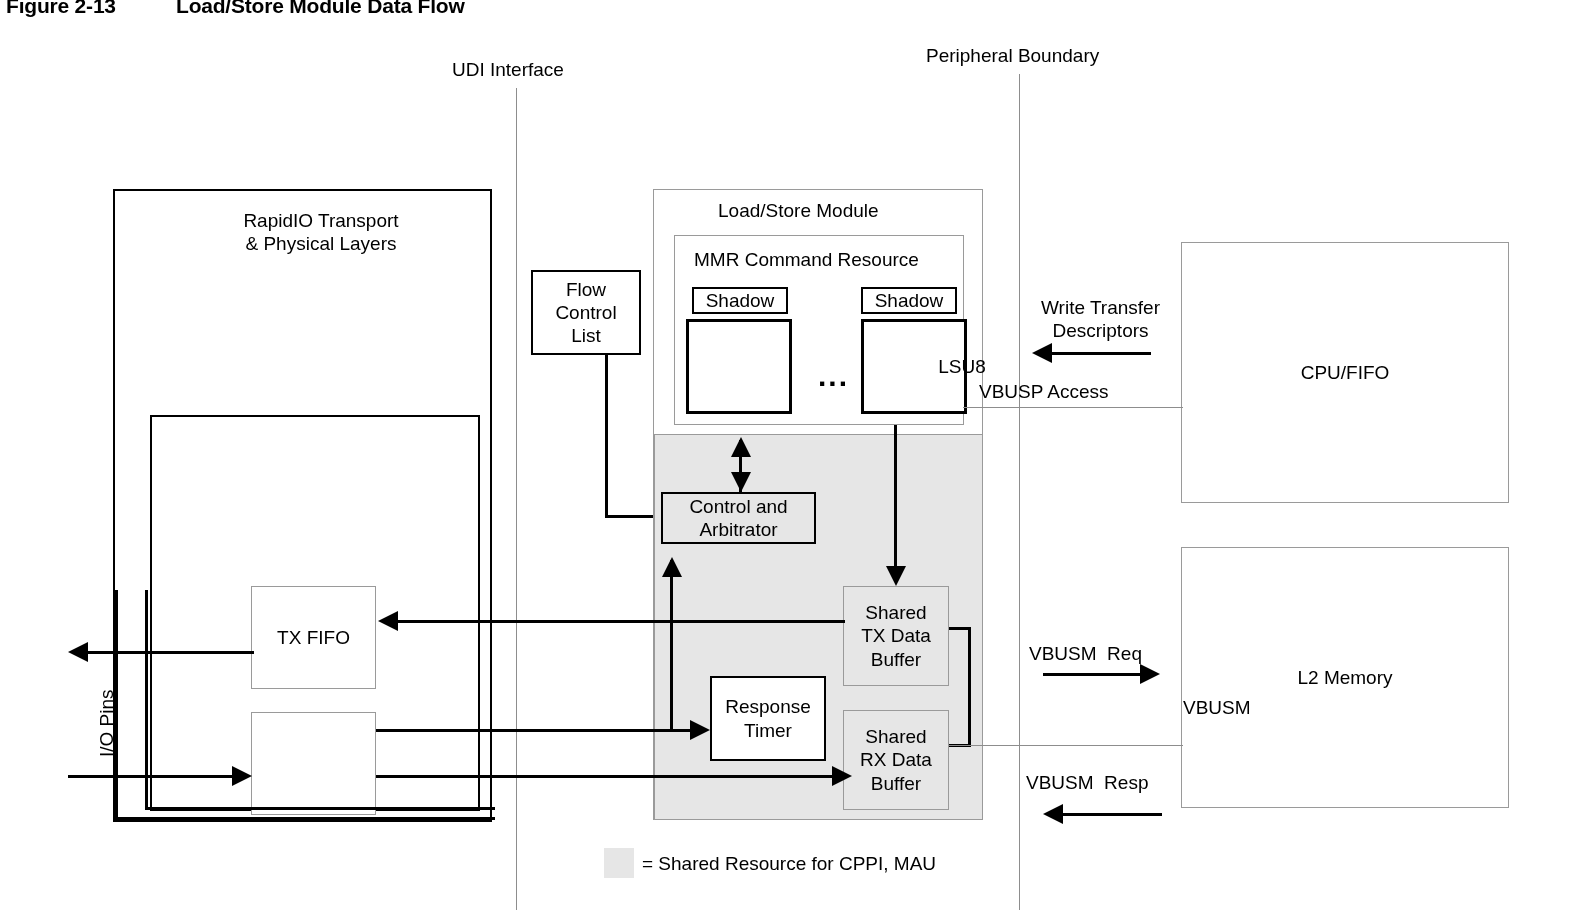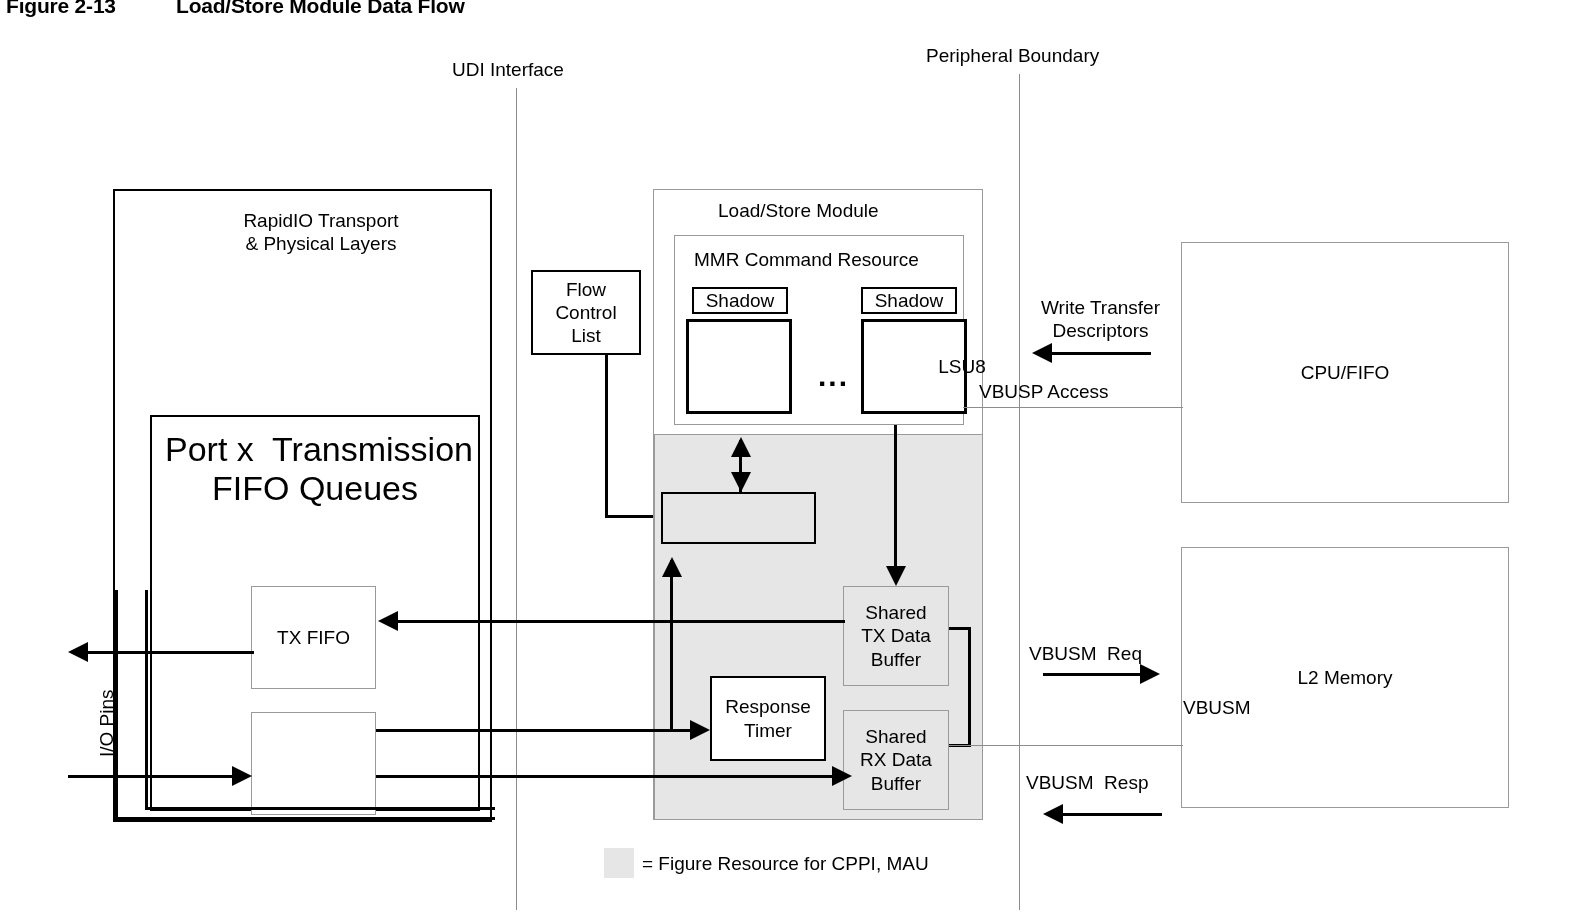--- a/index.html
+++ b/index.html
@@ -97,22 +97,20 @@
   <div class="vline-thin" style="left:516px;top:88px;height:822px;"></div>
 
   <div class="lbl" style="left:926px;top:44px;">Peripheral Boundary</div>
   <div class="vline-thin" style="left:1019px;top:74px;height:836px;"></div>
 
   <div class="box box-med" style="left:113px;top:189px;width:379px;height:633px;"></div>
   <div class="lbl" style="left:231px;top:209px;width:180px;">RapidIO Transport
 &amp; Physical Layers</div>
 
   <div class="box box-med" style="left:150px;top:415px;width:330px;height:396px;"></div>
-  <div class="lbl xl" style="left:165px;top:430px;width:300px;line-height:1.16;">Port x  Transmission
-FIFO Queues</div>
 
   <div class="box box-thin whitebox" style="left:251px;top:586px;width:125px;height:103px;"></div>
   <div class="centerbox" style="left:251px;top:586px;width:125px;height:103px;">TX FIFO</div>
 
   <div class="box box-thin whitebox" style="left:251px;top:712px;width:125px;height:103px;"></div>
 
   <div class="vert-text" style="left:96px;top:757px;">I/O Pins</div>
 
   <div class="box box-med" style="left:531px;top:270px;width:110px;height:85px;"></div>
   <div class="centerbox" style="left:531px;top:270px;width:110px;height:85px;">Flow
@@ -137,20 +135,22 @@
 
   <div class="box box-med" style="left:861px;top:287px;width:96px;height:27px;"></div>
   <div class="centerbox sm" style="left:861px;top:287px;width:96px;height:27px;">Shadow</div>
 
   <div class="box box-thick whitebox" style="left:861px;top:319px;width:106px;height:95px;"></div>
   <div class="centerbox lsu" style="left:861px;top:319px;width:106px;height:95px;margin-left:48px;">LSU8</div>
 
   <div class="box graybox" style="left:654px;top:434px;width:329px;height:386px;"></div>
 
   <div class="box box-med gray" style="left:661px;top:492px;width:155px;height:52px;"></div>
+  <div class="centerbox" style="left:661px;top:492px;width:155px;height:52px;">Control and
+Arbitrator</div>
 
   <div class="vline" style="left:739px;top:440px;height:52px;"></div>
   <div class="arr arr-u" style="left:731px;top:437px;"></div>
   <div class="arr arr-d" style="left:731px;top:472px;"></div>
 
   <div class="vline" style="left:894px;top:425px;height:147px;"></div>
   <div class="arr arr-d" style="left:886px;top:566px;"></div>
 
   <div class="box graybox" style="left:843px;top:586px;width:106px;height:100px;"></div>
   <div class="centerbox" style="left:843px;top:586px;width:106px;height:100px;">Shared
@@ -214,15 +214,15 @@
   <div class="lbl" style="left:1026px;top:771px;">VBUSM  Resp</div>
   <div class="hline" style="left:1062px;top:813px;width:100px;"></div>
   <div class="arr arr-l" style="left:1043px;top:804px;"></div>
 
   <div class="hline" style="left:949px;top:627px;width:22px;"></div>
   <div class="vline" style="left:968px;top:627px;height:120px;"></div>
   <div class="hline" style="left:949px;top:744px;width:22px;"></div>
   <div class="hline-thin" style="left:949px;top:745px;width:234px;"></div>
 
   <div class="legend-swatch" style="left:604px;top:848px;width:30px;height:30px;"></div>
-  <div class="lbl" style="left:642px;top:852px;">= Figure Resource for CPPI, MAU</div>
+  <div class="lbl" style="left:642px;top:852px;">= Shared Resource for CPPI, MAU</div>
 
 </div>
 
 </body></html>

